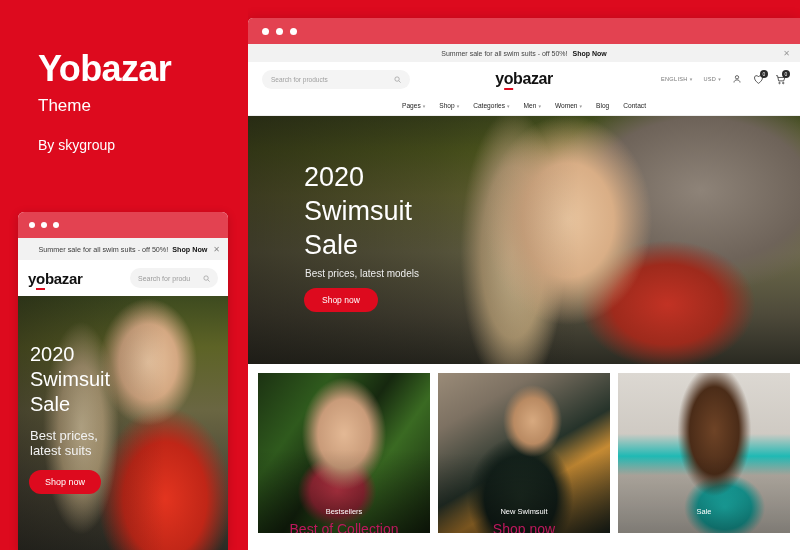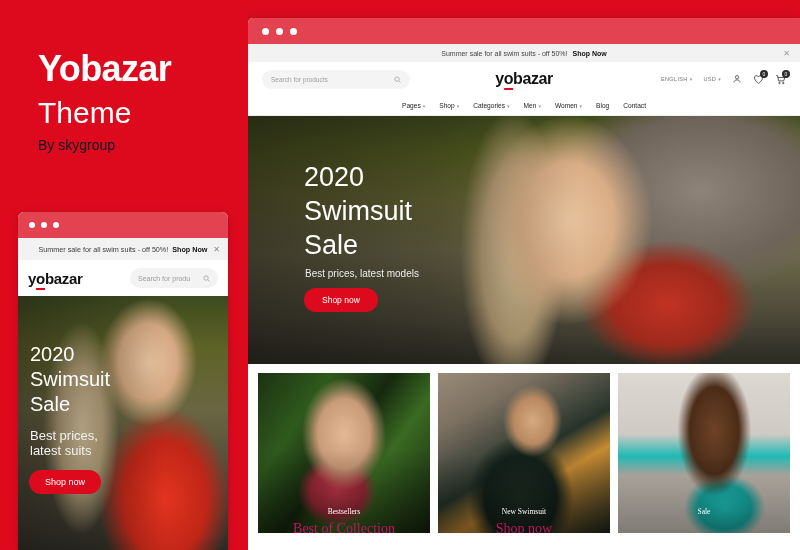--- a/index.html
+++ b/index.html
@@ -22,30 +22,30 @@
     position: absolute;
     left: 38px; top: 48px;
     font-size: 36px;
     font-weight: bold;
     color: #ffffff;
     letter-spacing: -0.6px;
   }
   .brand-sub {
     position: absolute;
     left: 38px; top: 96px;
-    font-size: 30px;
+    font-size: 17px;
     font-weight: 400;
     color: #ffffff;
   }
   .brand-by {
     position: absolute;
     left: 38px; top: 137px;
     font-size: 14px;
     font-weight: 400;
-    color: #0f172a;
+    color: #ffffff;
   }
 
   
   .mobile {
     position: absolute;
     left: 18px; top: 212px;
     width: 210px; height: 338px;
     background: #ffffff;
     border-radius: 6px 6px 0 0;
     overflow: hidden;
@@ -220,21 +220,20 @@
     font-size: 8.5px; padding: 7px 18px;
     border-radius: 15px; border: none;
     font-family: inherit;
   }
 
   
   .d-cards {
     display: flex; gap: 8px;
     padding: 9px 10px 0 10px;
     background: #fff;
-    font-family: Liberation Serif, serif;
   }
   .card {
     position: relative;
     width: 176px; height: 160px;
     overflow: hidden;
     flex: 1 1 0;
   }
   .card .cap {
     position: absolute; left: 0; right: 0; bottom: 17px;
     text-align: center;

